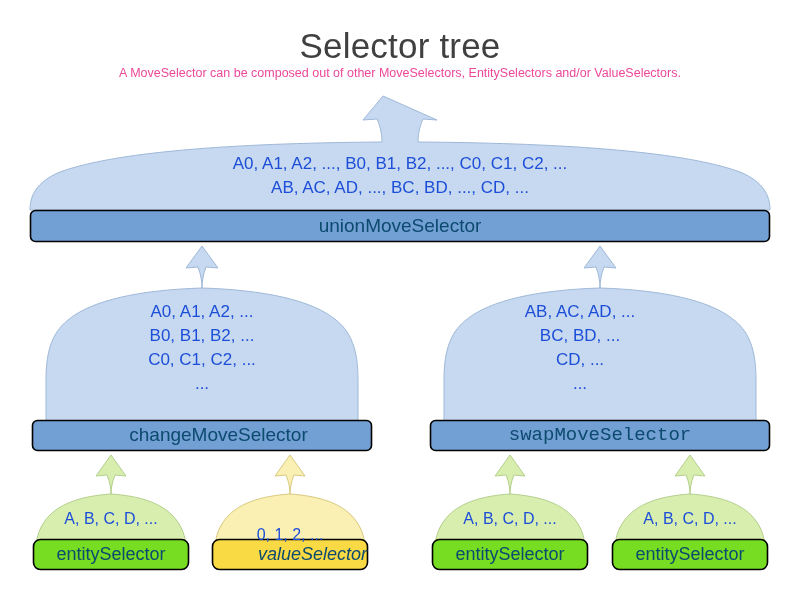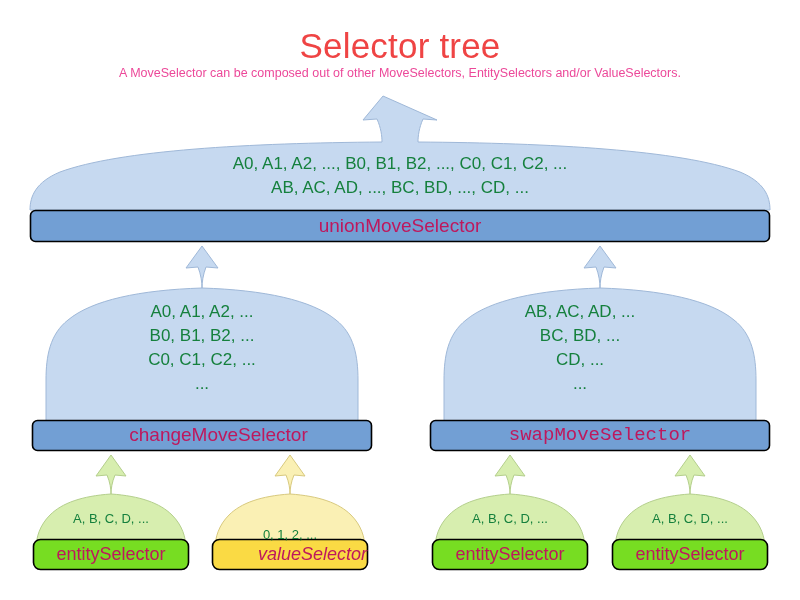--- a/index.html
+++ b/index.html
@@ -4,36 +4,36 @@
 <style>
   html,body{margin:0;padding:0;}
   body{
     width:800px;height:600px;background:#ffffff;
     font-family:"Liberation Sans", sans-serif;
     overflow:hidden;position:relative;
   }
   #diagram{position:absolute;left:0;top:0;width:800px;height:600px;}
   .title{
     position:absolute;left:0;top:26px;width:800px;text-align:center;
-    font-size:35px;color:#ef4444;font-weight:400;letter-spacing:.2px;
+    font-size:35px;color:#404040;font-weight:400;letter-spacing:.2px;
   }
   .subtitle{
     position:absolute;left:0;top:66px;width:800px;text-align:center;
     font-size:12.5px;color:#ec4899;
   }
   .node-text{
-    position:absolute;text-align:center;color:#15803d;
+    position:absolute;text-align:center;color:#1d4ed8;
     font-size:17px;line-height:24px;white-space:pre-line;
     pointer-events:none;
   }
   .node-label{
-    position:absolute;text-align:center;color:#be185d;
+    position:absolute;text-align:center;color:#0c4a6e;
     font-size:19px;line-height:28px;
   }
-  .leaf-text{font-size:13px;line-height:22px;}
+  .leaf-text{font-size:16px;line-height:22px;}
   .leaf-label{font-size:18px;line-height:26px;border-radius:11px;}
 </style>
 </head>
 <body>
 
 <svg id="diagram" viewBox="0 0 800 600" xmlns="http://www.w3.org/2000/svg">
 
   <g>
     <path d="M 382 98
          L 366 122 L 378 120 Q 382 131 382 140

